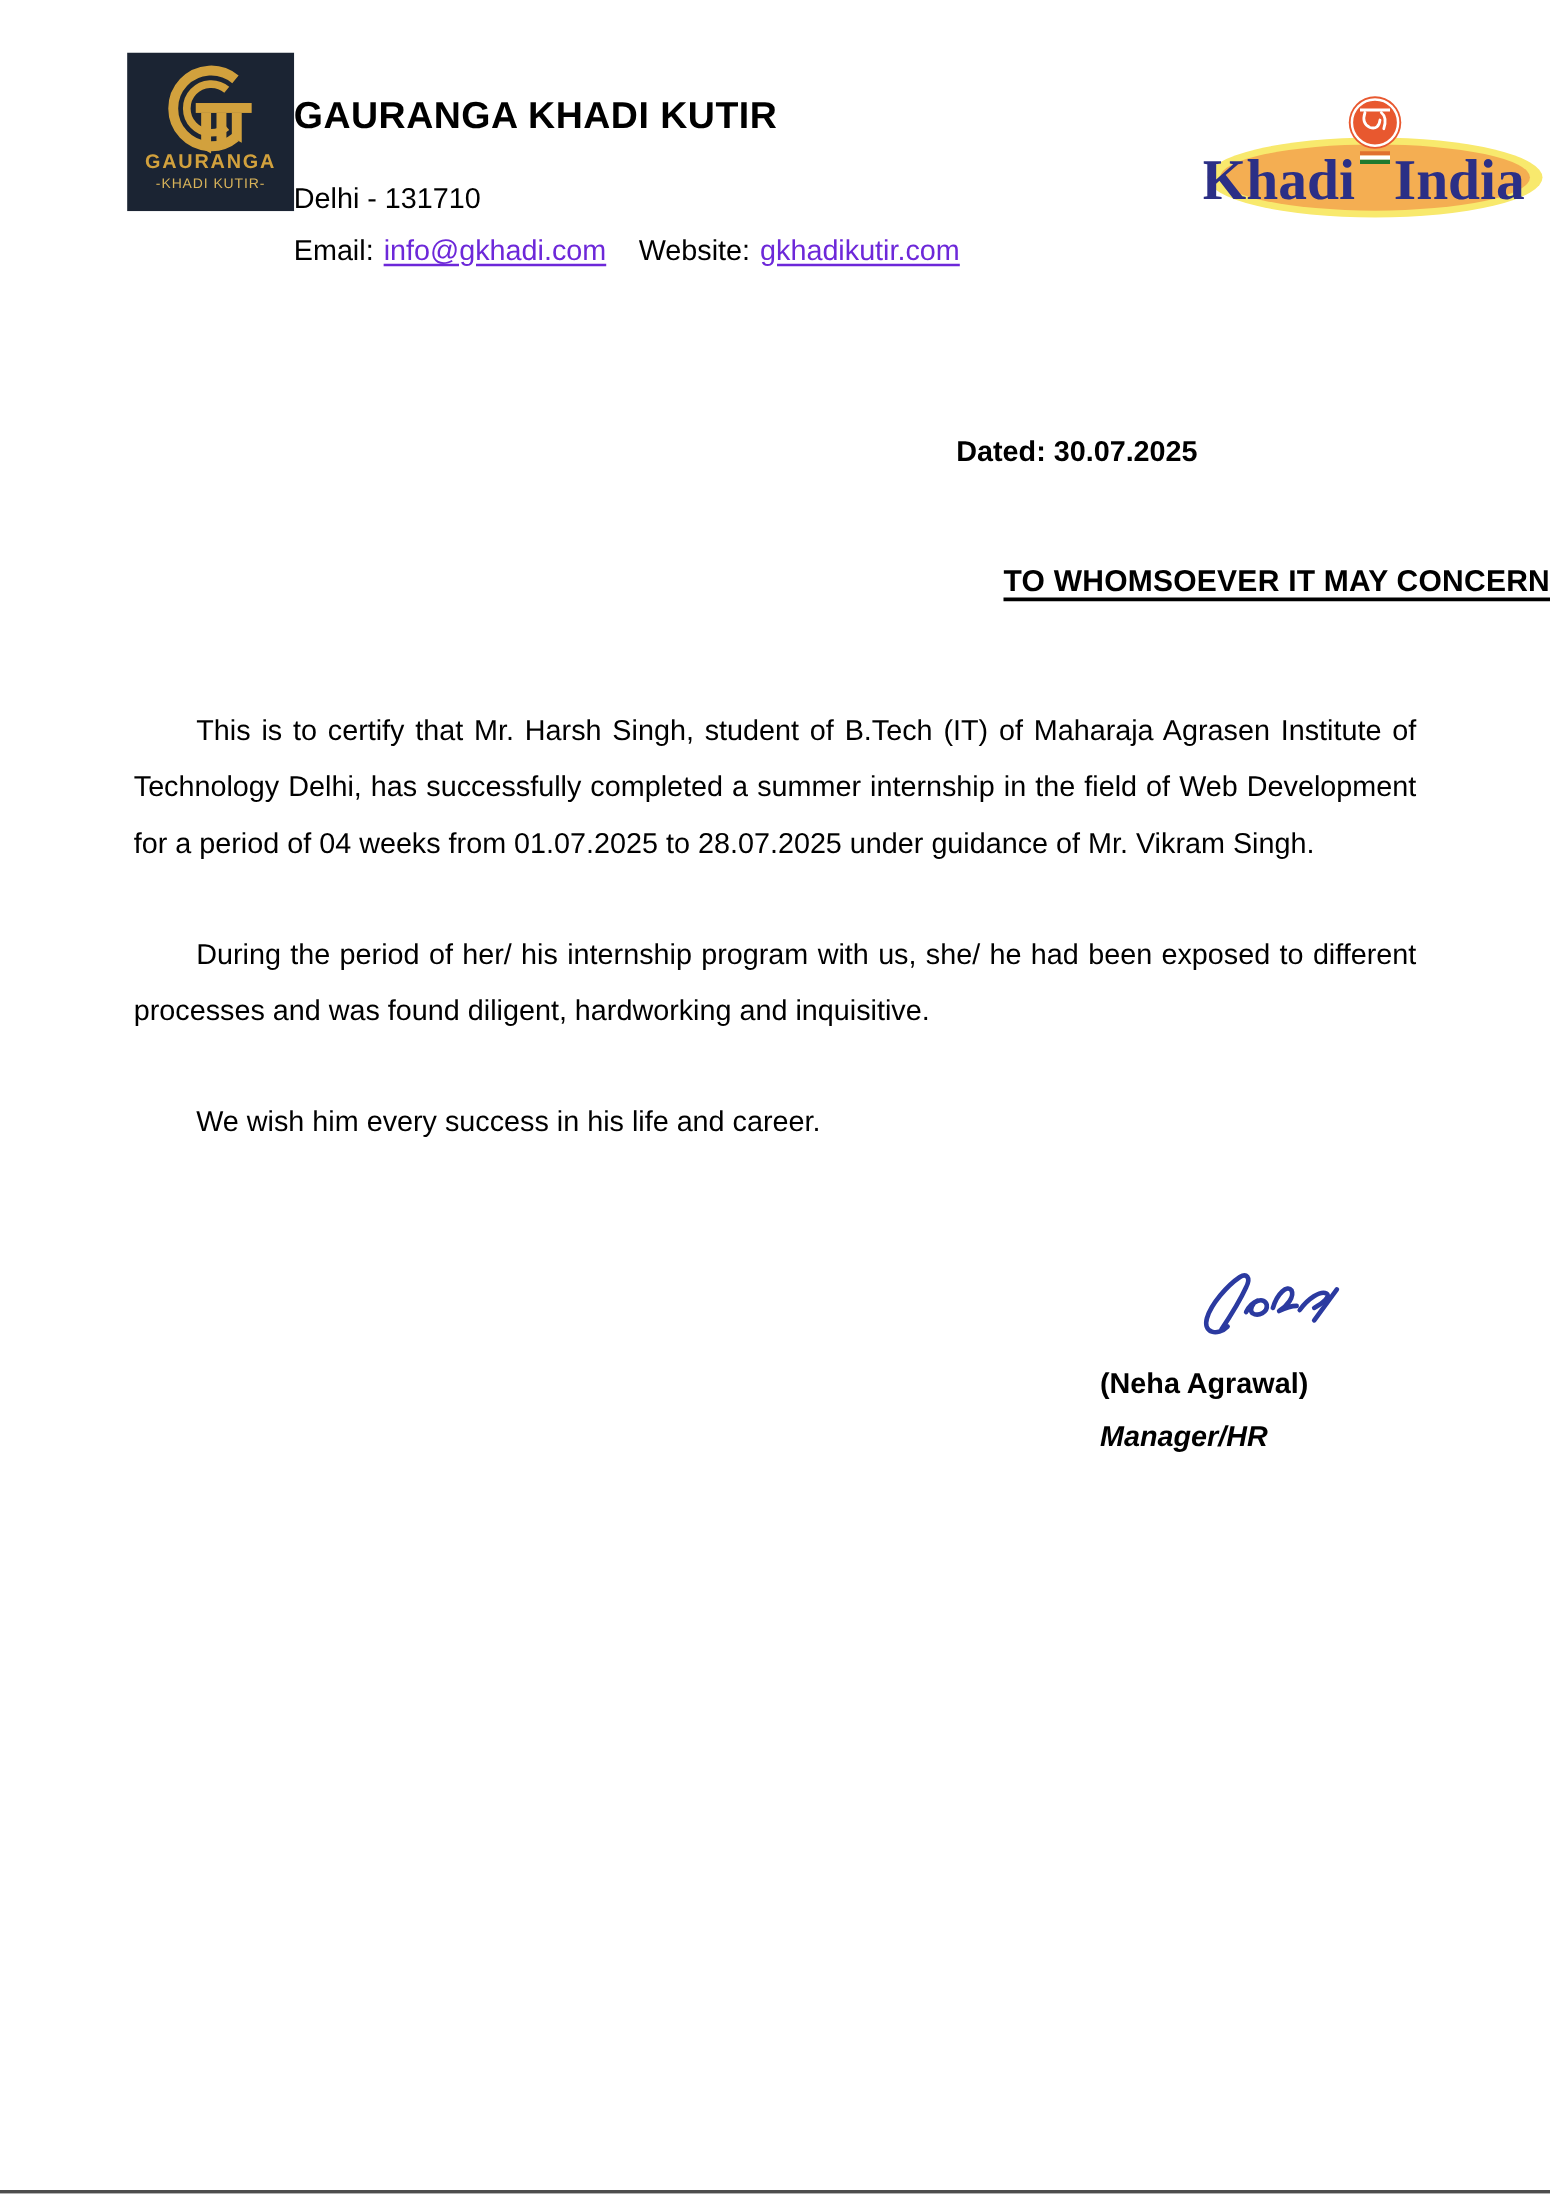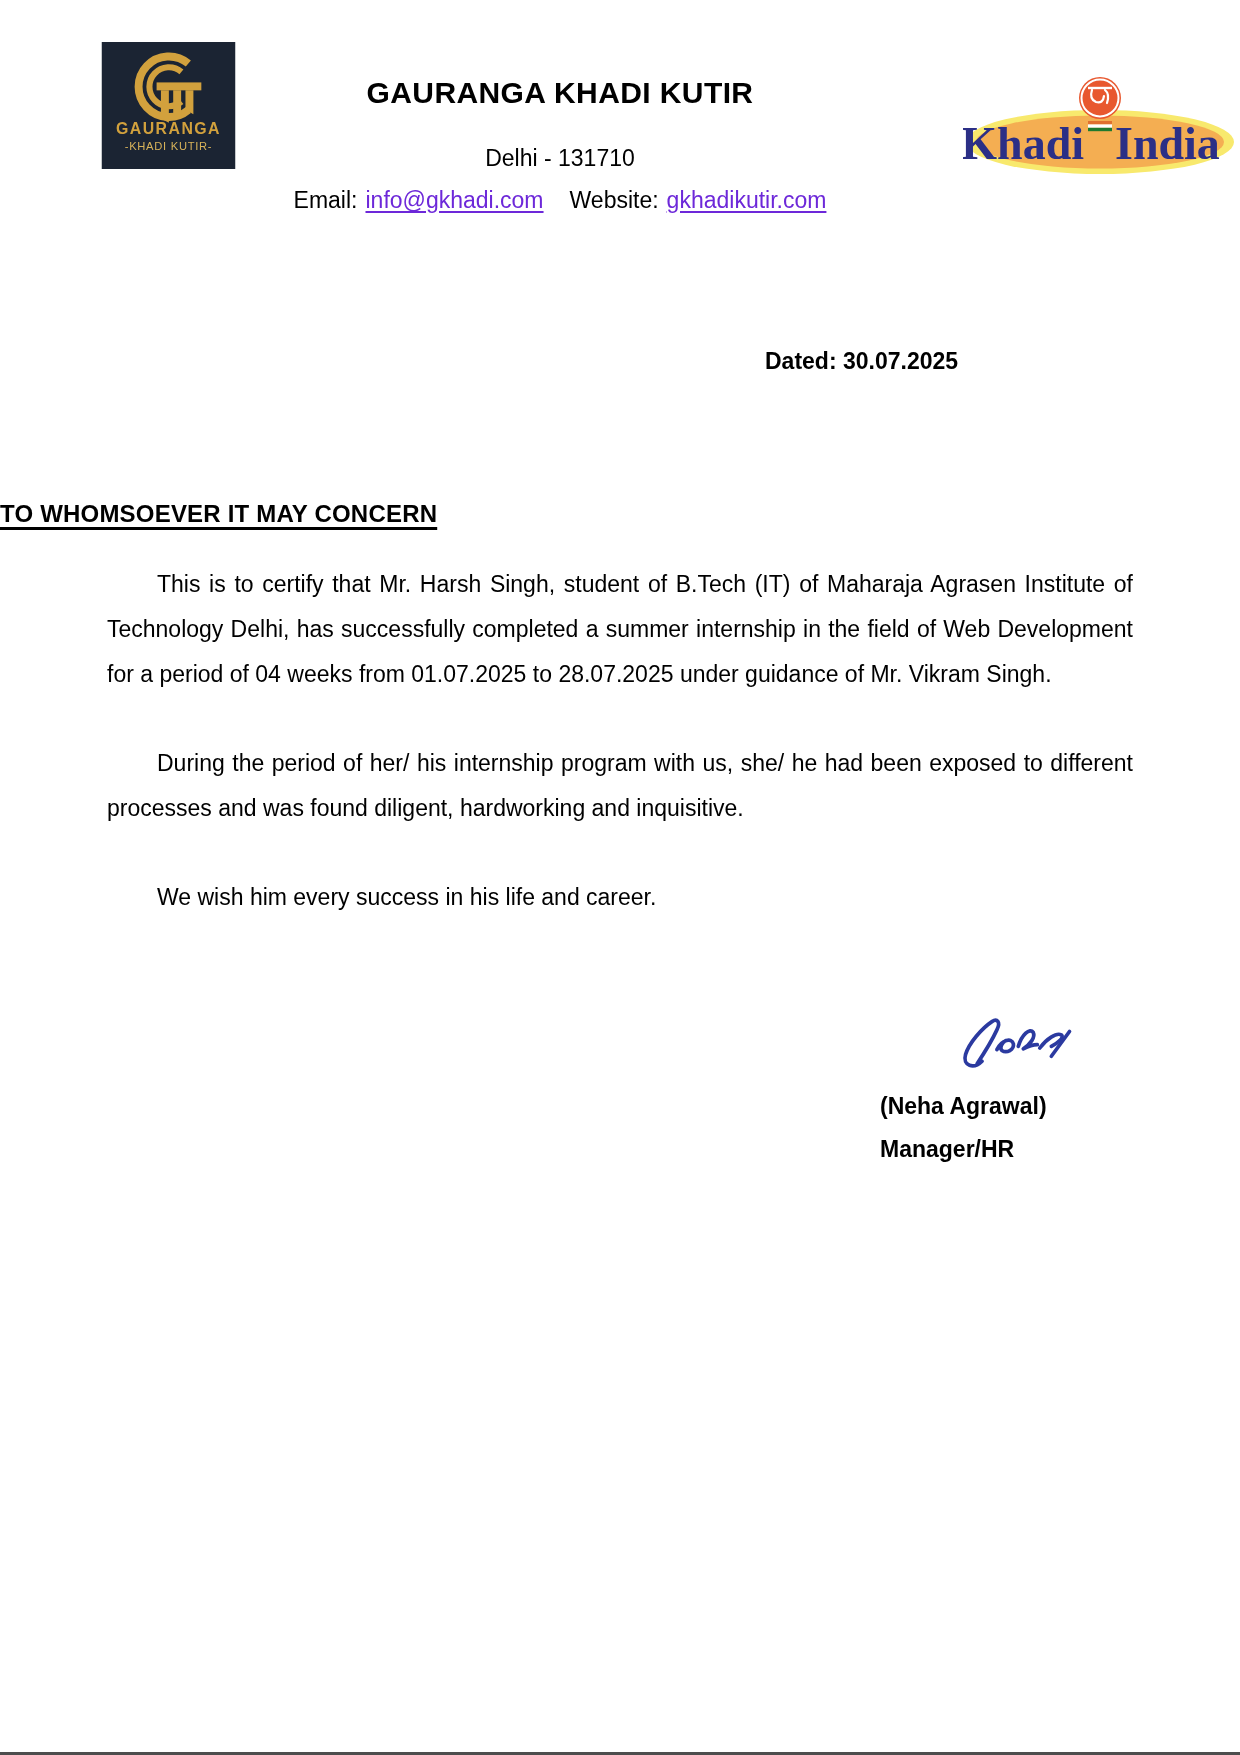--- a/index.html
+++ b/index.html
@@ -6,49 +6,49 @@
   .page {
     position:relative; width:1240px; height:1755px; background:#ffffff;
     font-family:"Liberation Sans", sans-serif; color:#000; overflow:hidden;
   }
 
   
   .org-logo { position:absolute; left:40px; top:42px; width:185px; height:127px;padding-left:36px; }
   .org-logo svg { display:block; width:100%; height:100%; }
 
   
-  .header-center { position:absolute; left:235px; top:74px; width:650px; text-align:center; }
+  .header-center { position:absolute; left:235px; top:74px; width:650px; text-align:left; }
   .header-title { font-size:30px; font-weight:bold; letter-spacing:0.4px; line-height:38px; }
   .header-address { margin-top:30px; font-size:23px; line-height:33px; }
   .header-contact { margin-top:12px; font-size:23px; }
   .link { text-decoration:underline; text-underline-offset:3px; color:#6d28d9; }
   .contact-gap { display:inline-block; width:26px; }
   .lbl-gap { display:inline-block; width:8px; }
 
   
   .khadi-logo { position:absolute; left:963px; top:72px; width:274px; height:106px; }
   .khadi-logo svg { display:block; width:100%; height:100%; }
 
   
   .dated { position:absolute; left:765px; top:348px; font-size:23px; font-weight:bold; }
-  .subject-row { position:absolute; left:0; top:452px; width:1240px; text-align:left;margin-top:48px; }
+  .subject-row { position:absolute; left:0; top:452px; width:1240px; text-align:right; }
   .subject {
     font-size:24px; font-weight:bold; letter-spacing:0.2px;
     text-decoration:underline; text-underline-offset:5px; text-decoration-thickness:2.5px;
   }
   .body-text { position:absolute; left:107px; top:562px; width:1026px;
     font-size:23px; line-height:45px; text-align:justify; }
   .body-text p { margin:0 0 44px 0; text-indent:50px; }
   .body-text .b, .body-text span[data-b] { font-weight:normal; }
 
   
   .signature-block { position:absolute; left:880px; top:1015px; width:280px; text-align:left; }
   .signature-svg { display:block; width:150px; height:66px; margin:0 auto; }
   .sig-name { margin-top:12px; font-size:23px; font-weight:bold; line-height:26px; }
-  .sig-title { margin-top:17px; font-size:23px; font-weight:bold; line-height:26px; }
+  .sig-title { margin-top:17px; font-size:23px; font-weight:bold; line-height:26px;font-style:italic; }
 
   
   .page-edge { position:absolute; left:0; bottom:0; width:100%; height:3px; background:#4d4d4d; }
 </style>
 </head>
 <body>
 
 <div class="page">
 
   <div class="org-logo">

